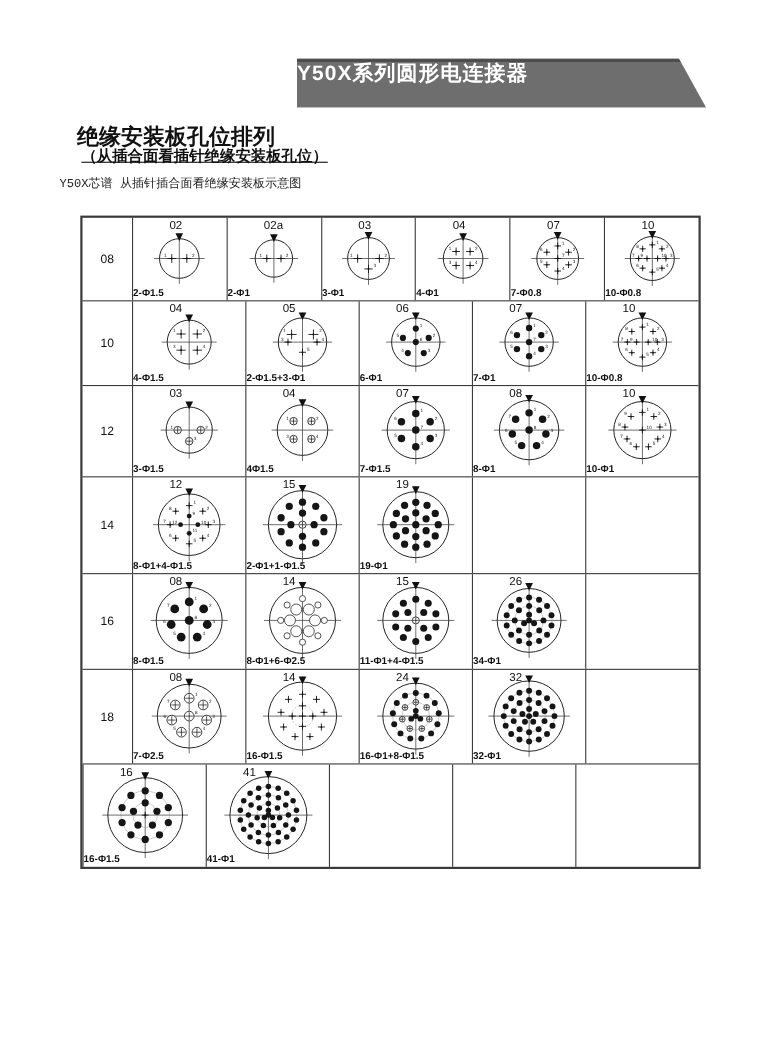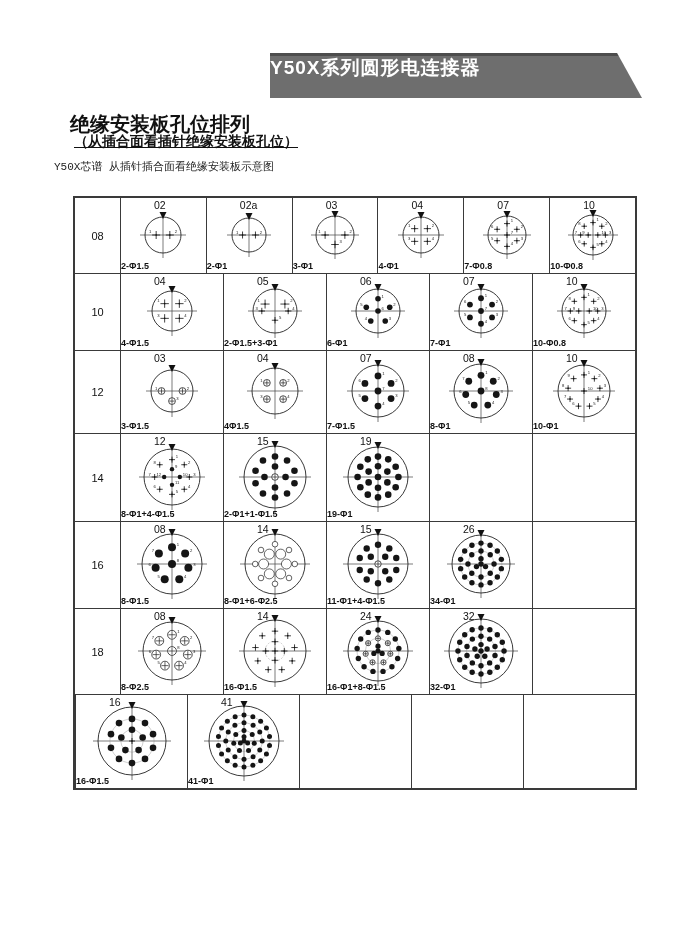--- a/index.html
+++ b/index.html
@@ -800,21 +800,21 @@
           <text x="-21.03282929383282" y="1.8537399674505477" font-size="4.2" fill="#222" text-anchor="end" font-family="Liberation Sans, sans-serif">6</text>
           <circle cx="-12.696943275280807" cy="-10.125474382185832" r="4.4" fill="#fff" stroke="#222" stroke-width="0.8"></circle>
           <line x1="-16.21694327528081" y1="-10.125474382185832" x2="-9.176943275280806" y2="-10.125474382185832" stroke="#222" stroke-width="0.7"></line>
           <line x1="-12.696943275280807" y1="-13.645474382185832" x2="-12.696943275280807" y2="-6.6054743821858315" stroke="#222" stroke-width="0.7"></line>
           <text x="-17.896943275280808" y="-11.885474382185832" font-size="4.2" fill="#222" text-anchor="end" font-family="Liberation Sans, sans-serif">7</text>
           <circle cx="0" cy="0" r="4.4" fill="#fff" stroke="#222" stroke-width="0.8"></circle>
           <line x1="-3.5200000000000005" y1="0" x2="3.5200000000000005" y2="0" stroke="#222" stroke-width="0.7"></line>
           <line x1="0" y1="-3.5200000000000005" x2="0" y2="3.5200000000000005" stroke="#222" stroke-width="0.7"></line>
           <text x="5.2" y="-1.7600000000000002" font-size="4.2" fill="#222" text-anchor="start" font-family="Liberation Sans, sans-serif">8</text>
         </svg>
-        <div class="c-cap">8-Φ2.5</div>
+        <div class="c-cap">7-Φ2.5</div>
       </div>
       <div class="t-cell">
         <div class="c-lab">14</div>
         <svg width="78" height="78" viewBox="-39 -39 78 78" class="diag">
           <line x1="-36" y1="0" x2="36" y2="0" stroke="#444" stroke-width="0.7"></line>
           <line x1="0" y1="-36" x2="0" y2="36" stroke="#444" stroke-width="0.7"></line>
           <circle cx="0" cy="0" r="31" fill="none" stroke="#222" stroke-width="0.9"></circle>
           <polygon points="-3.5,-36 3.5,-36 0,-29" fill="#111"></polygon>
           <circle cx="0" cy="0" r="9.92" fill="none" stroke="#888" stroke-width="0.4" stroke-dasharray="2 1.5"></circle>
           <line x1="-3.199999999999999" y1="-19.84" x2="3.2000000000000015" y2="-19.84" stroke="#111" stroke-width="0.8"></line>

